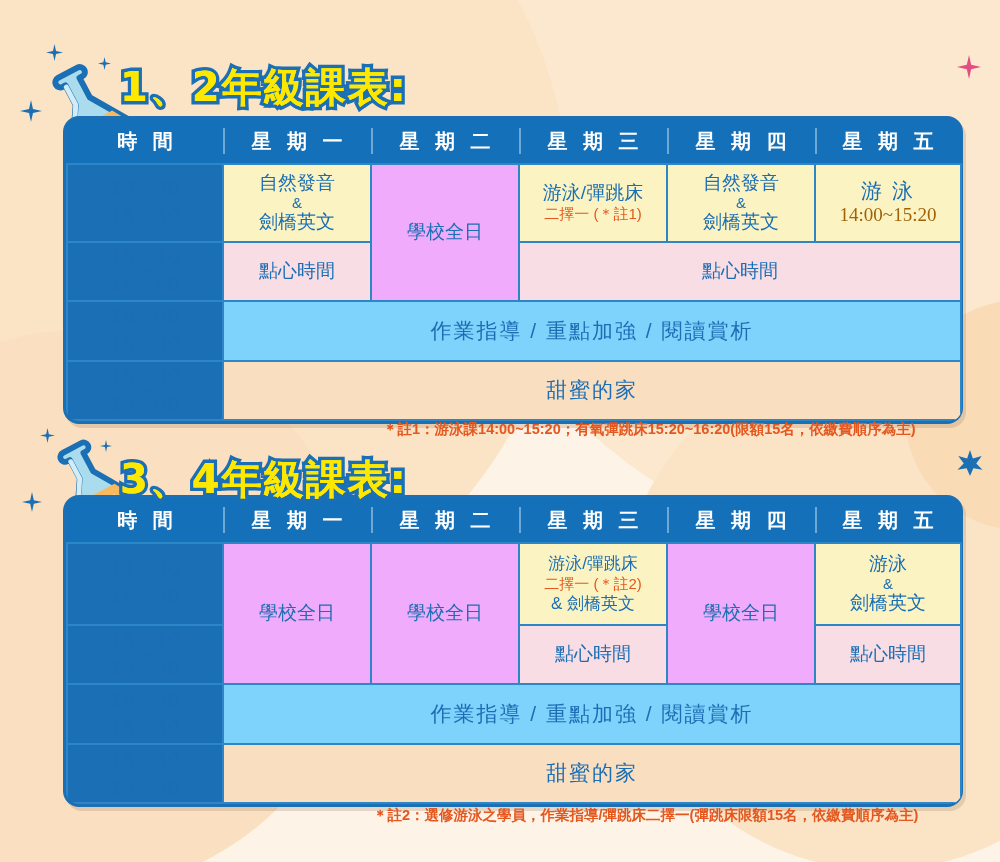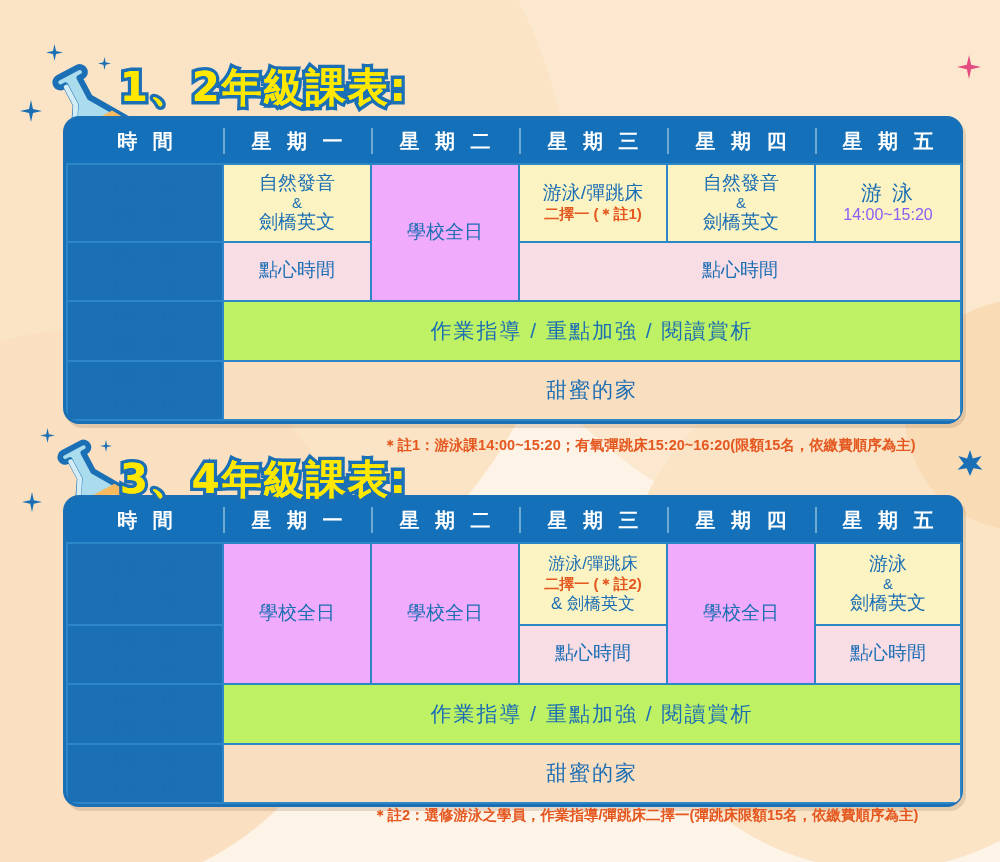--- a/index.html
+++ b/index.html
@@ -82,36 +82,36 @@
   table.sched td{
     border:2px solid #2d86c6;
     padding:4px 1px;
     text-align:center;
     vertical-align:middle;
     color:#1c6eb4;
     font-size:19px;
     line-height:1.18;
   }
   td.c-yellow{background:#fbf4c2;}
-  td.c-pink{background:#f8dde5;font-family:Liberation Mono, monospace;}
-  td.c-green{background:#bef264;}
+  td.c-pink{background:#f8dde5;}
+  td.c-green{background:#7dd3fc;}
   td.c-orange{background:#fadec0;}
   td.c-cream{background:#f0abfc;}
   td.time{
     background:inherit;
     font-size:18px;
     letter-spacing:0.5px;
     font-family:"DejaVu Sans","Liberation Sans",sans-serif;
     white-space:nowrap;
   }
   .tm{display:block;line-height:1.12;}
   .tilde{display:block;line-height:.45;font-size:15px;}
   .amp{font-size:15px;line-height:1.1;display:block;}
-  .sub-red{color:#e4571f;font-size:15px;display:block;line-height:1.25;font-weight:bold;}
-  .red-time{color:#8b5cf6;font-size:16px;display:block;}
+  .sub-red{color:#e4571f;font-size:15px;display:block;line-height:1.25;}
+  .red-time{color:#a16207;font-size:19px;display:block;font-family:Liberation Serif, serif;}
   .lbl-sm{font-size:17px;display:block;line-height:1.3;}
   .wide-text{letter-spacing:2px;font-size:21px;}
   .note{
     position:absolute;z-index:6;
     color:#e4571f;
     font-size:14.5px;
     white-space:nowrap;
     font-weight:bold;
   }
 </style>
@@ -261,21 +261,21 @@
           <span class="tm">19：00</span>
         </td>
         <td class="c-orange" colspan="5">
           <span class="wide-text">甜蜜的家</span>
         </td>
       </tr>
     </tbody>
   </table>
 </div>
 
-<div class="note" style="left:383px;top:436px;">＊註1：游泳課14:00~15:20；有氧彈跳床15:20~16:20(限額15名，依繳費順序為主)</div>
+<div class="note" style="left:383px;top:420px;">＊註1：游泳課14:00~15:20；有氧彈跳床15:20~16:20(限額15名，依繳費順序為主)</div>
 
 <div class="sec-title" style="left:120px;top:452px;">3、4年級課表:</div>
 <div class="sec-title-top" style="left:120px;top:452px;">3、4年級課表:</div>
 
 <div class="tbl-wrap" style="left:63px;top:495px;width:900px;">
   <table class="sched">
     <colgroup>
       <col style="width:156px">
         <col style="width:148px">
         <col style="width:148px">

